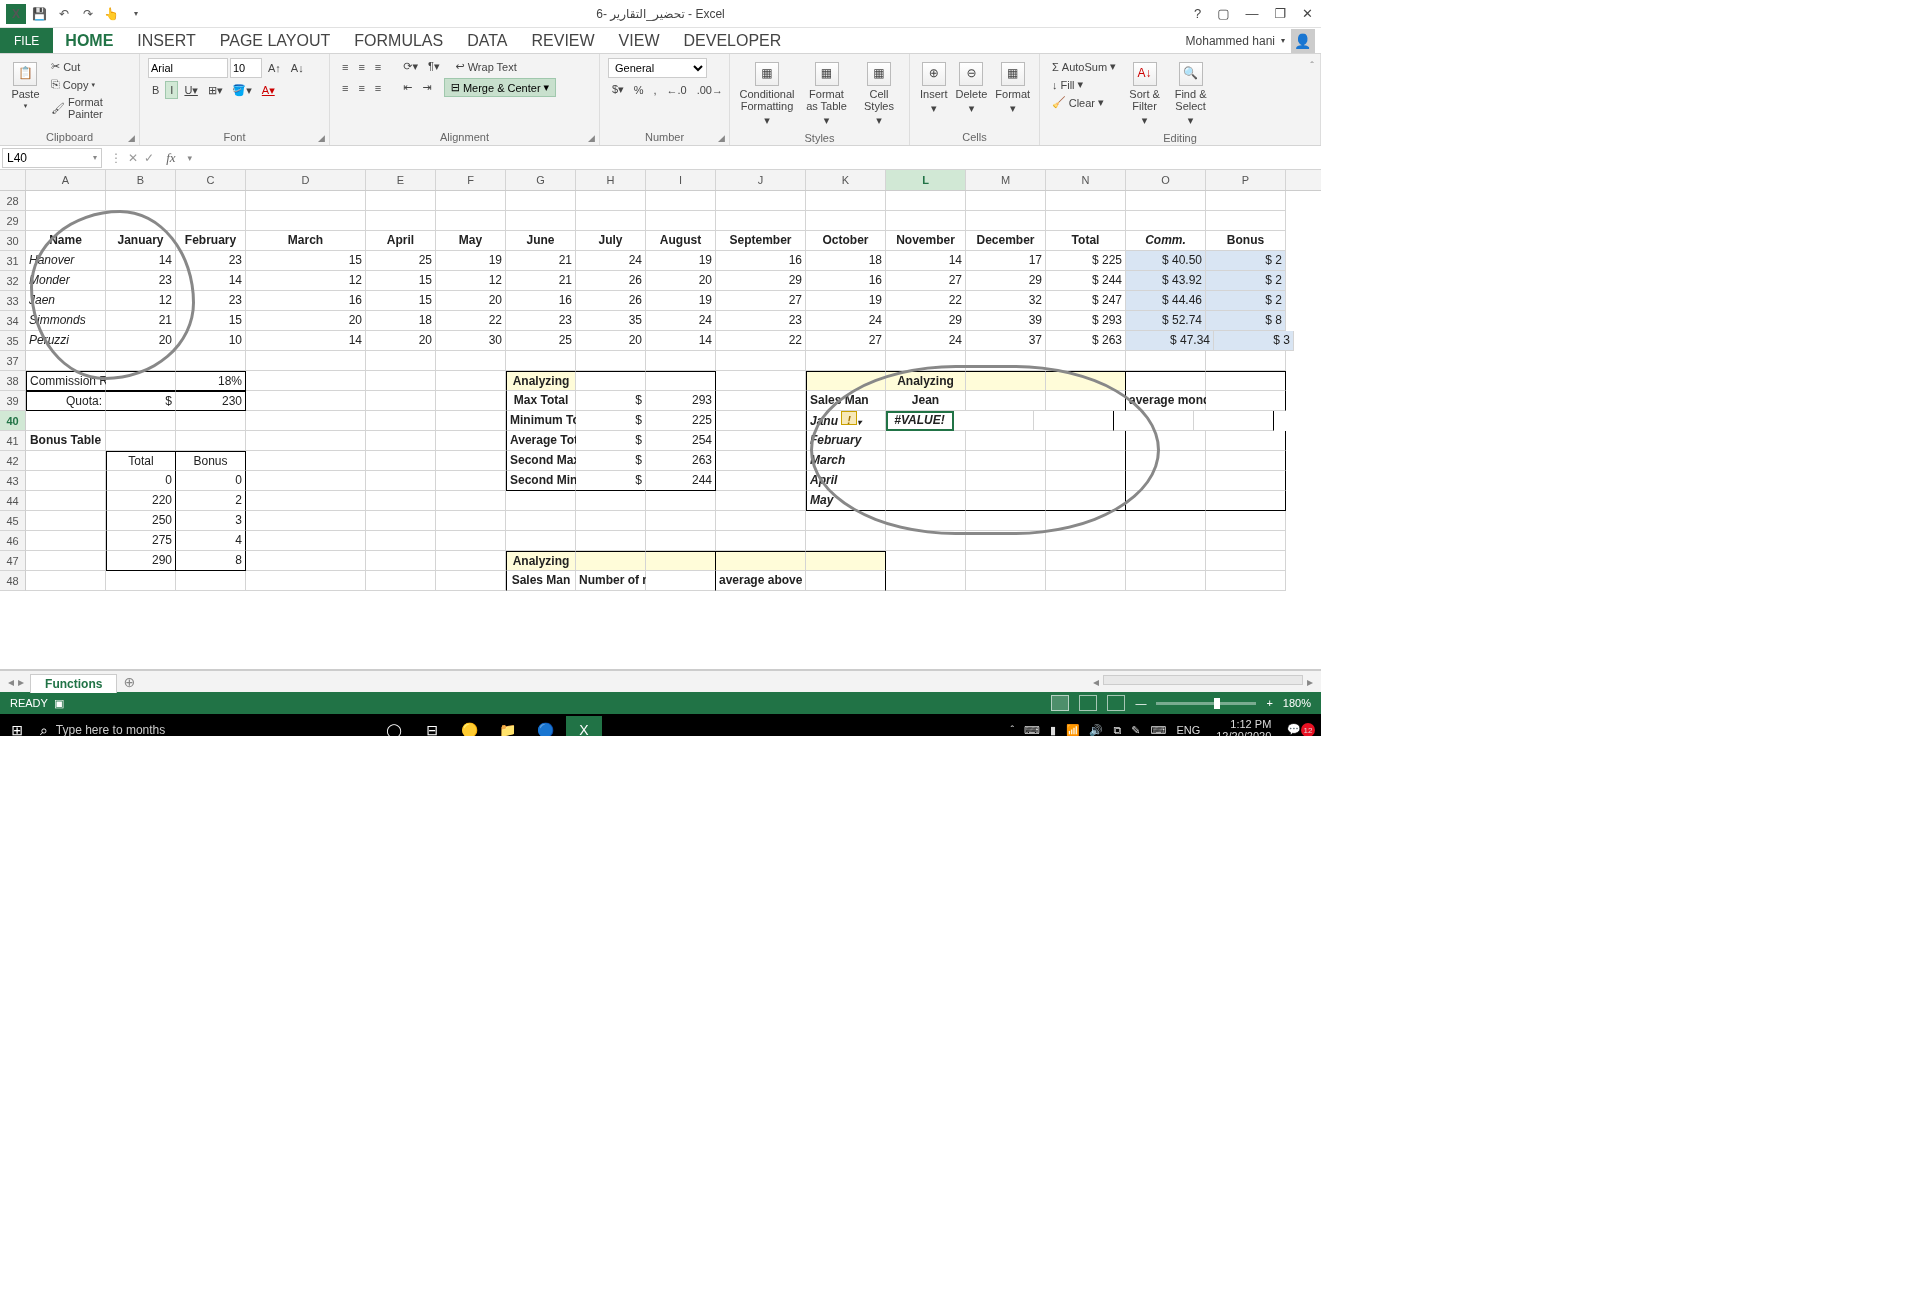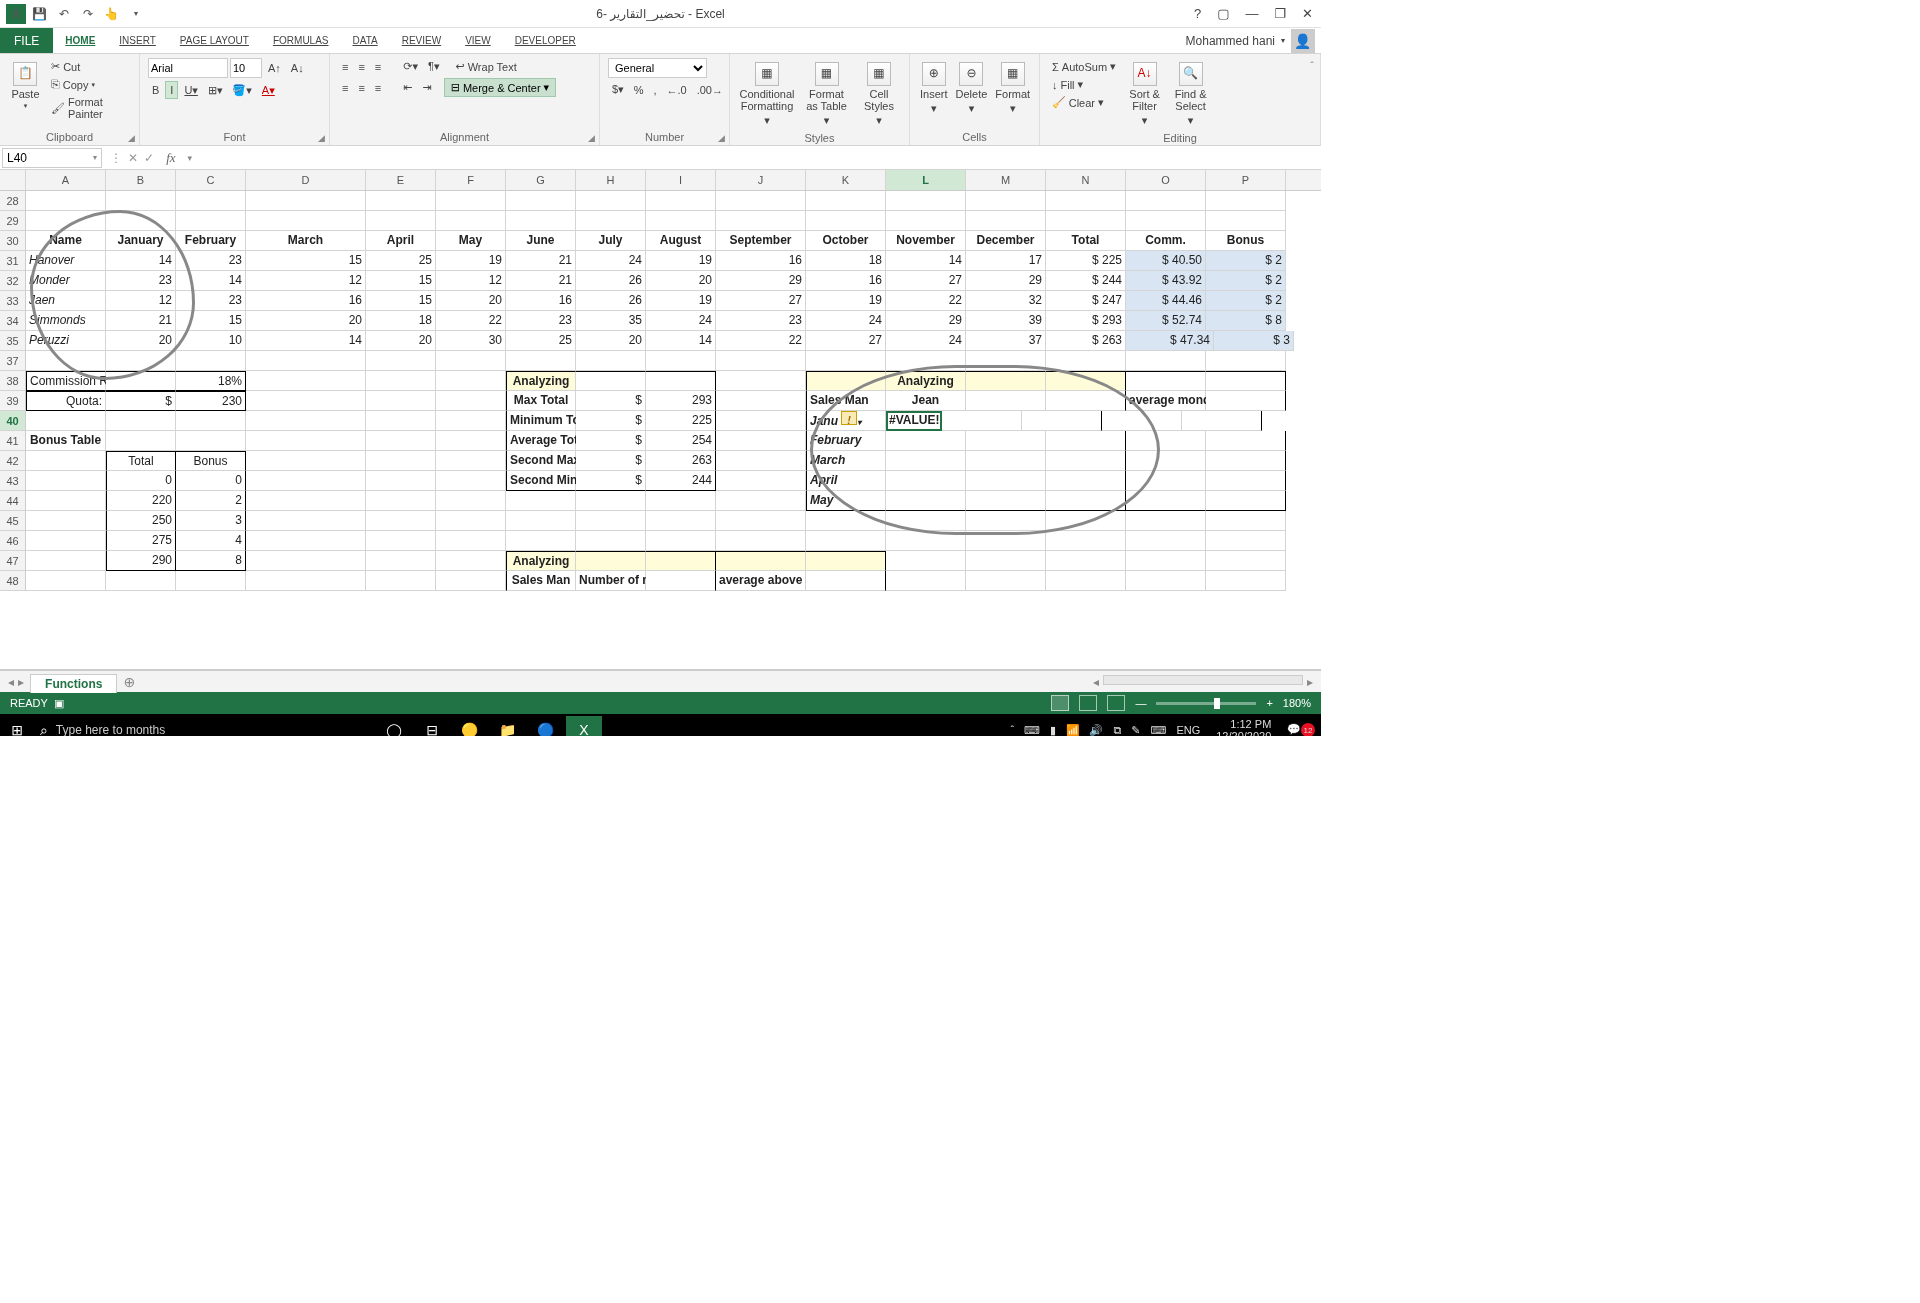--- a/index.html
+++ b/index.html
@@ -8,21 +8,21 @@
 .titlebar { height:28px; background:#fff; display:flex; align-items:center; padding:0 6px; border-bottom:1px solid #e1e1e1; position:relative; }
 .titlebar .qat { display:flex; align-items:center; gap:4px; }
 .titlebar .qat span { width:20px; height:20px; display:flex; align-items:center; justify-content:center; color:#555; font-size:12px; }
 .titlebar .xl-icon { background:#217346; color:#fff; width:18px; height:18px; font-size:10px; font-weight:bold; display:flex; align-items:center; justify-content:center; }
 .titlebar .title { position:absolute; left:50%; transform:translateX(-50%); color:#444; font-size:12px; }
 .titlebar .sys { position:absolute; right:4px; display:flex; align-items:center; gap:8px; color:#444; font-size:13px; }
 .titlebar .sys span { padding:0 4px; }
 
 .menubar { height:26px; background:#fff; display:flex; align-items:stretch; border-bottom:1px solid #d4d4d4; position:relative; }
 .menubar .file { background:#217346; color:#fff; padding:0 14px; display:flex; align-items:center; font-size:12px; }
-.menubar .tab { padding:0 12px; display:flex; align-items:center; color:#444; font-size:10px; cursor:pointer;text-decoration:underline; }
+.menubar .tab { padding:0 12px; display:flex; align-items:center; color:#444; font-size:16px; cursor:pointer; }
 .menubar .tab.active { color:#217346; font-weight:600; }
 .menubar .user { position:absolute; right:6px; display:flex; align-items:center; gap:6px; color:#444; font-size:12px; height:100%; }
 .menubar .avatar { width:24px; height:24px; background:#ccc; display:flex; align-items:center; justify-content:center; color:#fff; font-size:14px; }
 
 .ribbon { height:92px; background:#f3f3f3; border-bottom:1px solid #d4d4d4; display:flex; }
 .ribbon .group { border-right:1px solid #ddd; padding:4px 8px 0 8px; display:flex; flex-direction:column; justify-content:space-between; font-size:11px; position:relative; }
 .ribbon .group .body { display:flex; align-items:flex-start; gap:4px; flex:1; }
 .ribbon .group .label { text-align:center; font-size:11px; color:#666; padding:2px 0; position:relative; }
 .ribbon .group .label .dlg { position:absolute; right:-4px; bottom:2px; font-size:9px; color:#888; }
 .ribbon .btn-col { display:flex; flex-direction:column; gap:1px; }
@@ -326,21 +326,21 @@
         <div class="cell hdr c" style="width:70px;">April</div>
         <div class="cell hdr c" style="width:70px;">May</div>
         <div class="cell hdr c" style="width:70px;">June</div>
         <div class="cell hdr c" style="width:70px;">July</div>
         <div class="cell hdr c" style="width:70px;">August</div>
         <div class="cell hdr c" style="width:90px;">September</div>
         <div class="cell hdr c" style="width:80px;">October</div>
         <div class="cell hdr c" style="width:80px;">November</div>
         <div class="cell hdr c" style="width:80px;">December</div>
         <div class="cell hdr c" style="width:80px;">Total</div>
-        <div class="cell hdr c" style="width:80px;">Comm.</div>
+        <div class="cell hdr c" style="width:80px;font-style:italic;">Comm.</div>
         <div class="cell hdr c" style="width:80px;">Bonus</div>
       </div>
       <div class="row">
         <div class="rn">31</div>
         <div class="cell i" style="width:80px;">Hanover</div>
         <div class="cell r" style="width:70px;">14</div>
         <div class="cell r" style="width:70px;">23</div>
         <div class="cell r" style="width:120px;">15</div>
         <div class="cell r" style="width:70px;">25</div>
         <div class="cell r" style="width:70px;">19</div>
@@ -494,21 +494,21 @@
         <div class="cell" style="width:70px;"></div>
         <div class="cell" style="width:70px;"></div>
         <div class="cell" style="width:120px;"></div>
         <div class="cell" style="width:70px;"></div>
         <div class="cell" style="width:70px;"></div>
         <div class="cell c b bord-l" style="width:70px;">Minimum Total</div>
         <div class="cell r" style="width:70px;">$</div>
         <div class="cell r bord-r" style="width:70px;">225</div>
         <div class="cell" style="width:90px;"></div>
         <div class="cell b i bord-l" style="width:80px;">Janu <span class="err-ico"></span><span style="font-size:8px">▾</span></div>
-        <div class="cell sel c b" style="width:56px;">#VALUE!</div>
+        <div class="cell sel c b" style="width:68px;font-style:italic;">#VALUE!</div>
         <div class="cell" style="width:80px;"></div>
         <div class="cell bord-r" style="width:80px;"></div>
         <div class="cell" style="width:80px;"></div>
         <div class="cell bord-r" style="width:80px;"></div>
       </div>
       <div class="row">
         <div class="rn">41</div>
         <div class="cell b" style="width:80px;overflow:visible;text-align:center;">Bonus Table</div>
         <div class="cell r" style="width:70px;"></div>
         <div class="cell r" style="width:70px;"></div>

